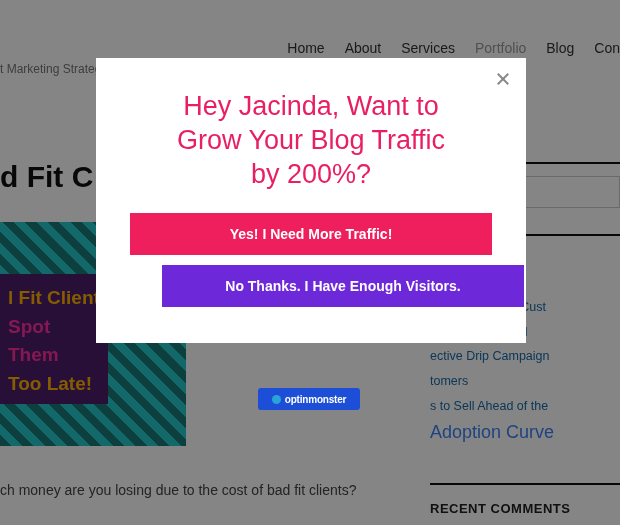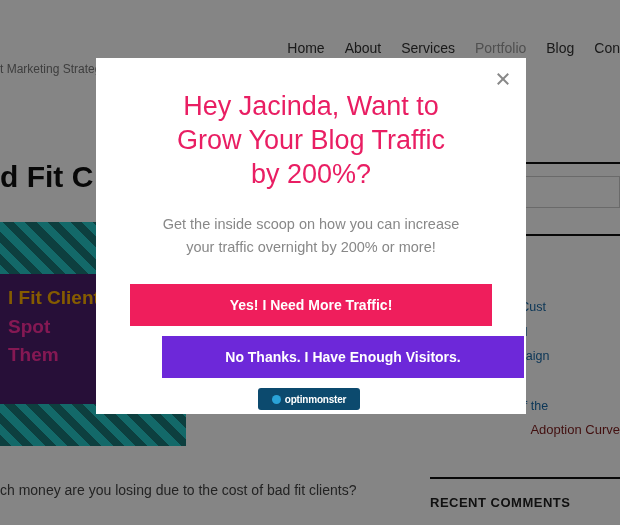--- a/index.html
+++ b/index.html
@@ -26,21 +26,21 @@
 .sidebar .hd2 { margin-top: 60px; }
 .overlay { position: absolute; inset: 0; background: rgba(0,0,0,0.48); }
 .modal { position: absolute; top: 58px; left: 96px; width: 430px; background: #fff; padding: 32px 34px 26px; text-align: center; }
 .modal .close { position: absolute; top: 12px; right: 14px; cursor: pointer; color: #888; }
 .modal .close svg { width: 18px; height: 18px; }
 .modal h2 { font-size: 27px; font-weight: 400; color: #e91e63; line-height: 1.25; margin-bottom: 22px; }
 .modal p { font-size: 14.5px; color: #888; line-height: 1.55; margin-bottom: 26px; padding: 0 18px; }
 .modal .btn { display: block; width: 100%; padding: 13px 12px; font-size: 14px; font-weight: 600; color: #fff; border: none; cursor: pointer; margin-bottom: 10px; }
 .modal .btn-primary { background: #ef1e5c; }
 .modal .btn-secondary { background: #6d28d9; margin-left: 32px; }
-.badge { position: absolute; top: 388px; left: 258px; width: 102px; height: 22px; background: #0c4a6e; border-radius: 3px; display: flex; align-items: center; justify-content: center; }
+.badge { position: absolute; top: 388px; left: 258px; width: 102px; height: 22px; background: #1d4ed8; border-radius: 3px; display: flex; align-items: center; justify-content: center; }
 .badge span { font-size: 10px; font-weight: 700; color: #fff; letter-spacing: -0.2px; }
 .badge .dot { width: 9px; height: 9px; background: #2aa3d8; border-radius: 50%; margin-right: 4px; }
 </style>
 </head>
 <body>
 
 <div class="page">
 
   <div class="nav">
     <span class="nav-item">Home</span>
@@ -52,60 +52,60 @@
   </div>
 
   <div class="breadcrumb">t Marketing Strategie</div>
 
   <div class="title">d Fit C</div>
 
   <div class="hero">
     <div class="hero-inner">
       <div class="line l1">l Fit Client</div>
       <div class="line l2">Spot Them</div>
+      <div class="line l3">Too Late!</div>
     </div>
   </div>
 
   <div class="lead">ch money are you losing due to the cost of bad fit clients?</div>
 
   <div class="sidebar">
     <hr>
     <input type="text" placeholder="" style="">
     <hr>
     <div class="hd">S</div>
     <div class="posts">
       <a>r Clients</a>
       <a>Align Sales and Cust</a>
       <a>Your Social Email</a>
       <a>ective Drip Campaign</a>
       <a>tomers</a>
       <a>s to Sell Ahead of the</a>
     </div>
-    <div style="font-size:13px;color:#7f1d1d;margin-top:2px;text-align:right;">Adoption Curve</div>
+    <div style="font-size:18px;color:#3b82f6;margin-top:2px;">Adoption Curve</div>
     <hr style="margin-top:40px;">
     <div class="hd hd2" style="margin-top:16px;">RECENT COMMENTS</div>
   </div>
 
 </div>
 
 <div class="overlay"></div>
 
 <div class="modal">
   <div class="close">
     <svg viewBox="0 0 24 24" fill="none" stroke="currentColor" stroke-width="2.5">
         <line x1="5" y1="5" x2="19" y2="19"></line>
         <line x1="19" y1="5" x2="5" y2="19"></line>
       </svg>
   </div>
   <h2>
     <span>Hey Jacinda, Want to</span><br>
     <span>Grow Your Blog Traffic</span><br>
     <span>by 200%?</span>
   </h2>
-  <p>Get the inside scoop on how you can increase your traffic overnight by 200% or more!</p>
   <button class="btn btn-primary">Yes! I Need More Traffic!</button>
   <button class="btn btn-secondary">No Thanks. I Have Enough Visitors.</button>
 </div>
 
 <div class="badge">
   <span class="dot"></span>
   <span>optinmonster</span>
 </div>
 
 </body></html>

